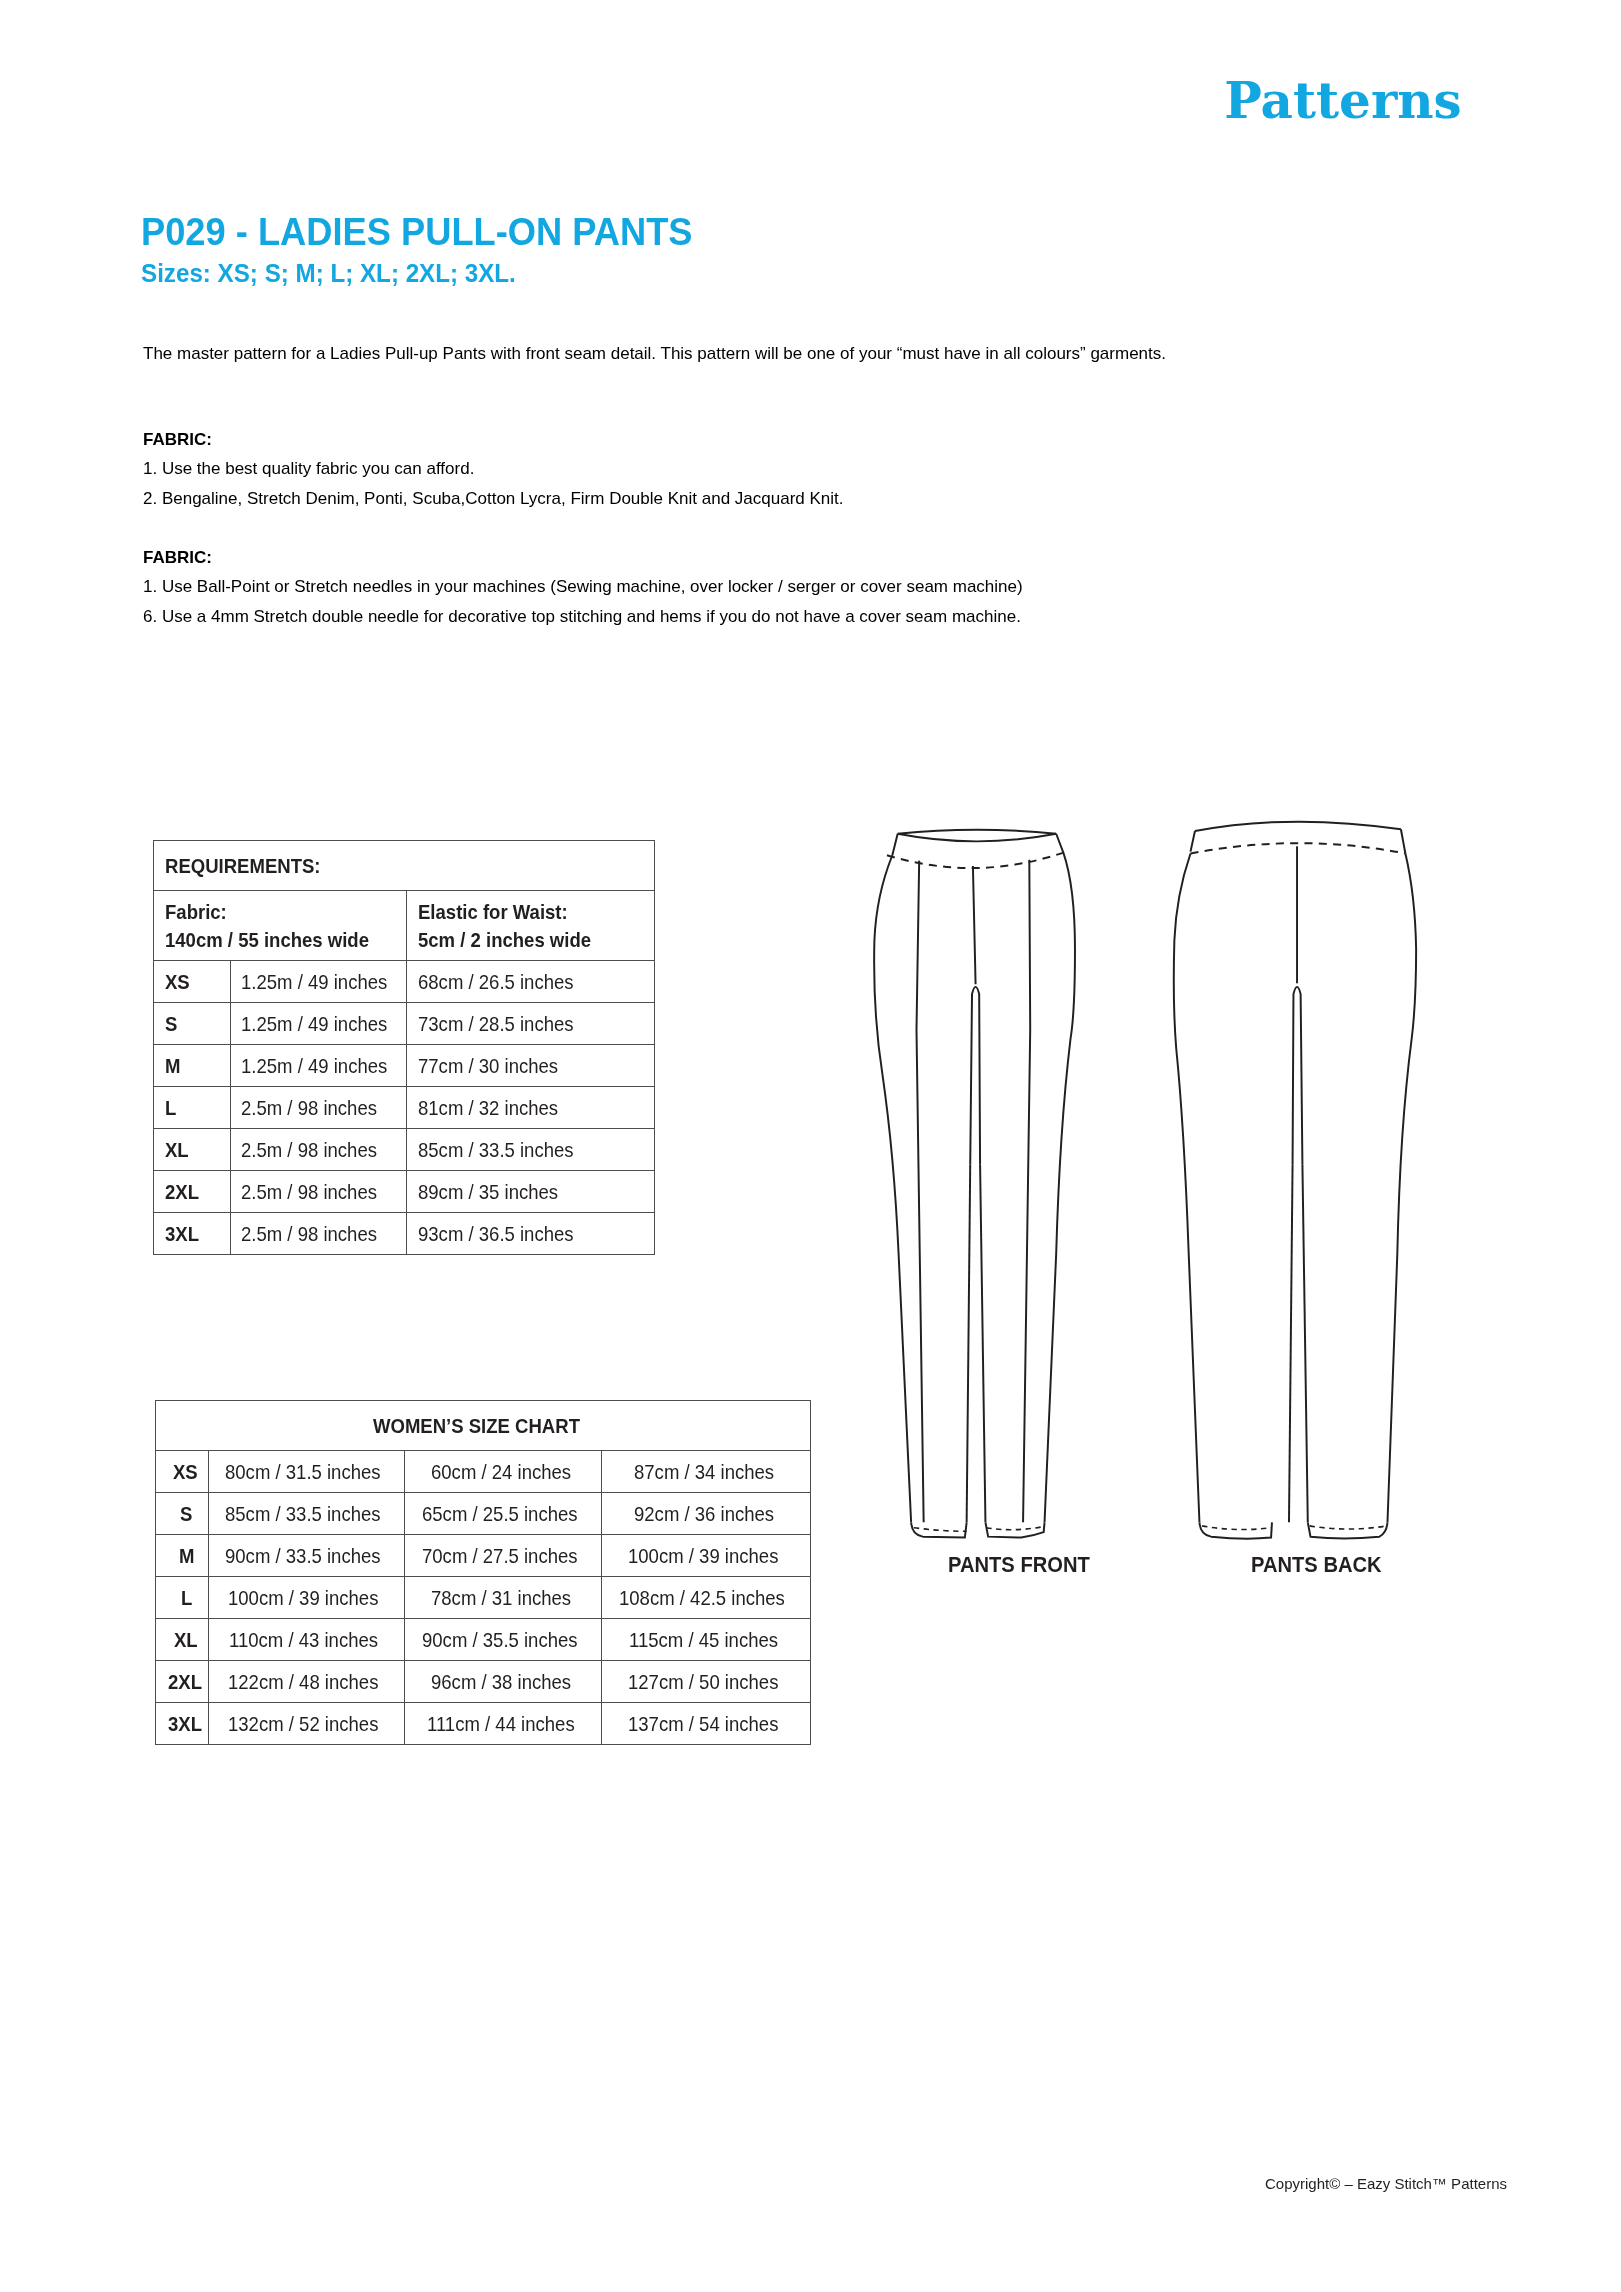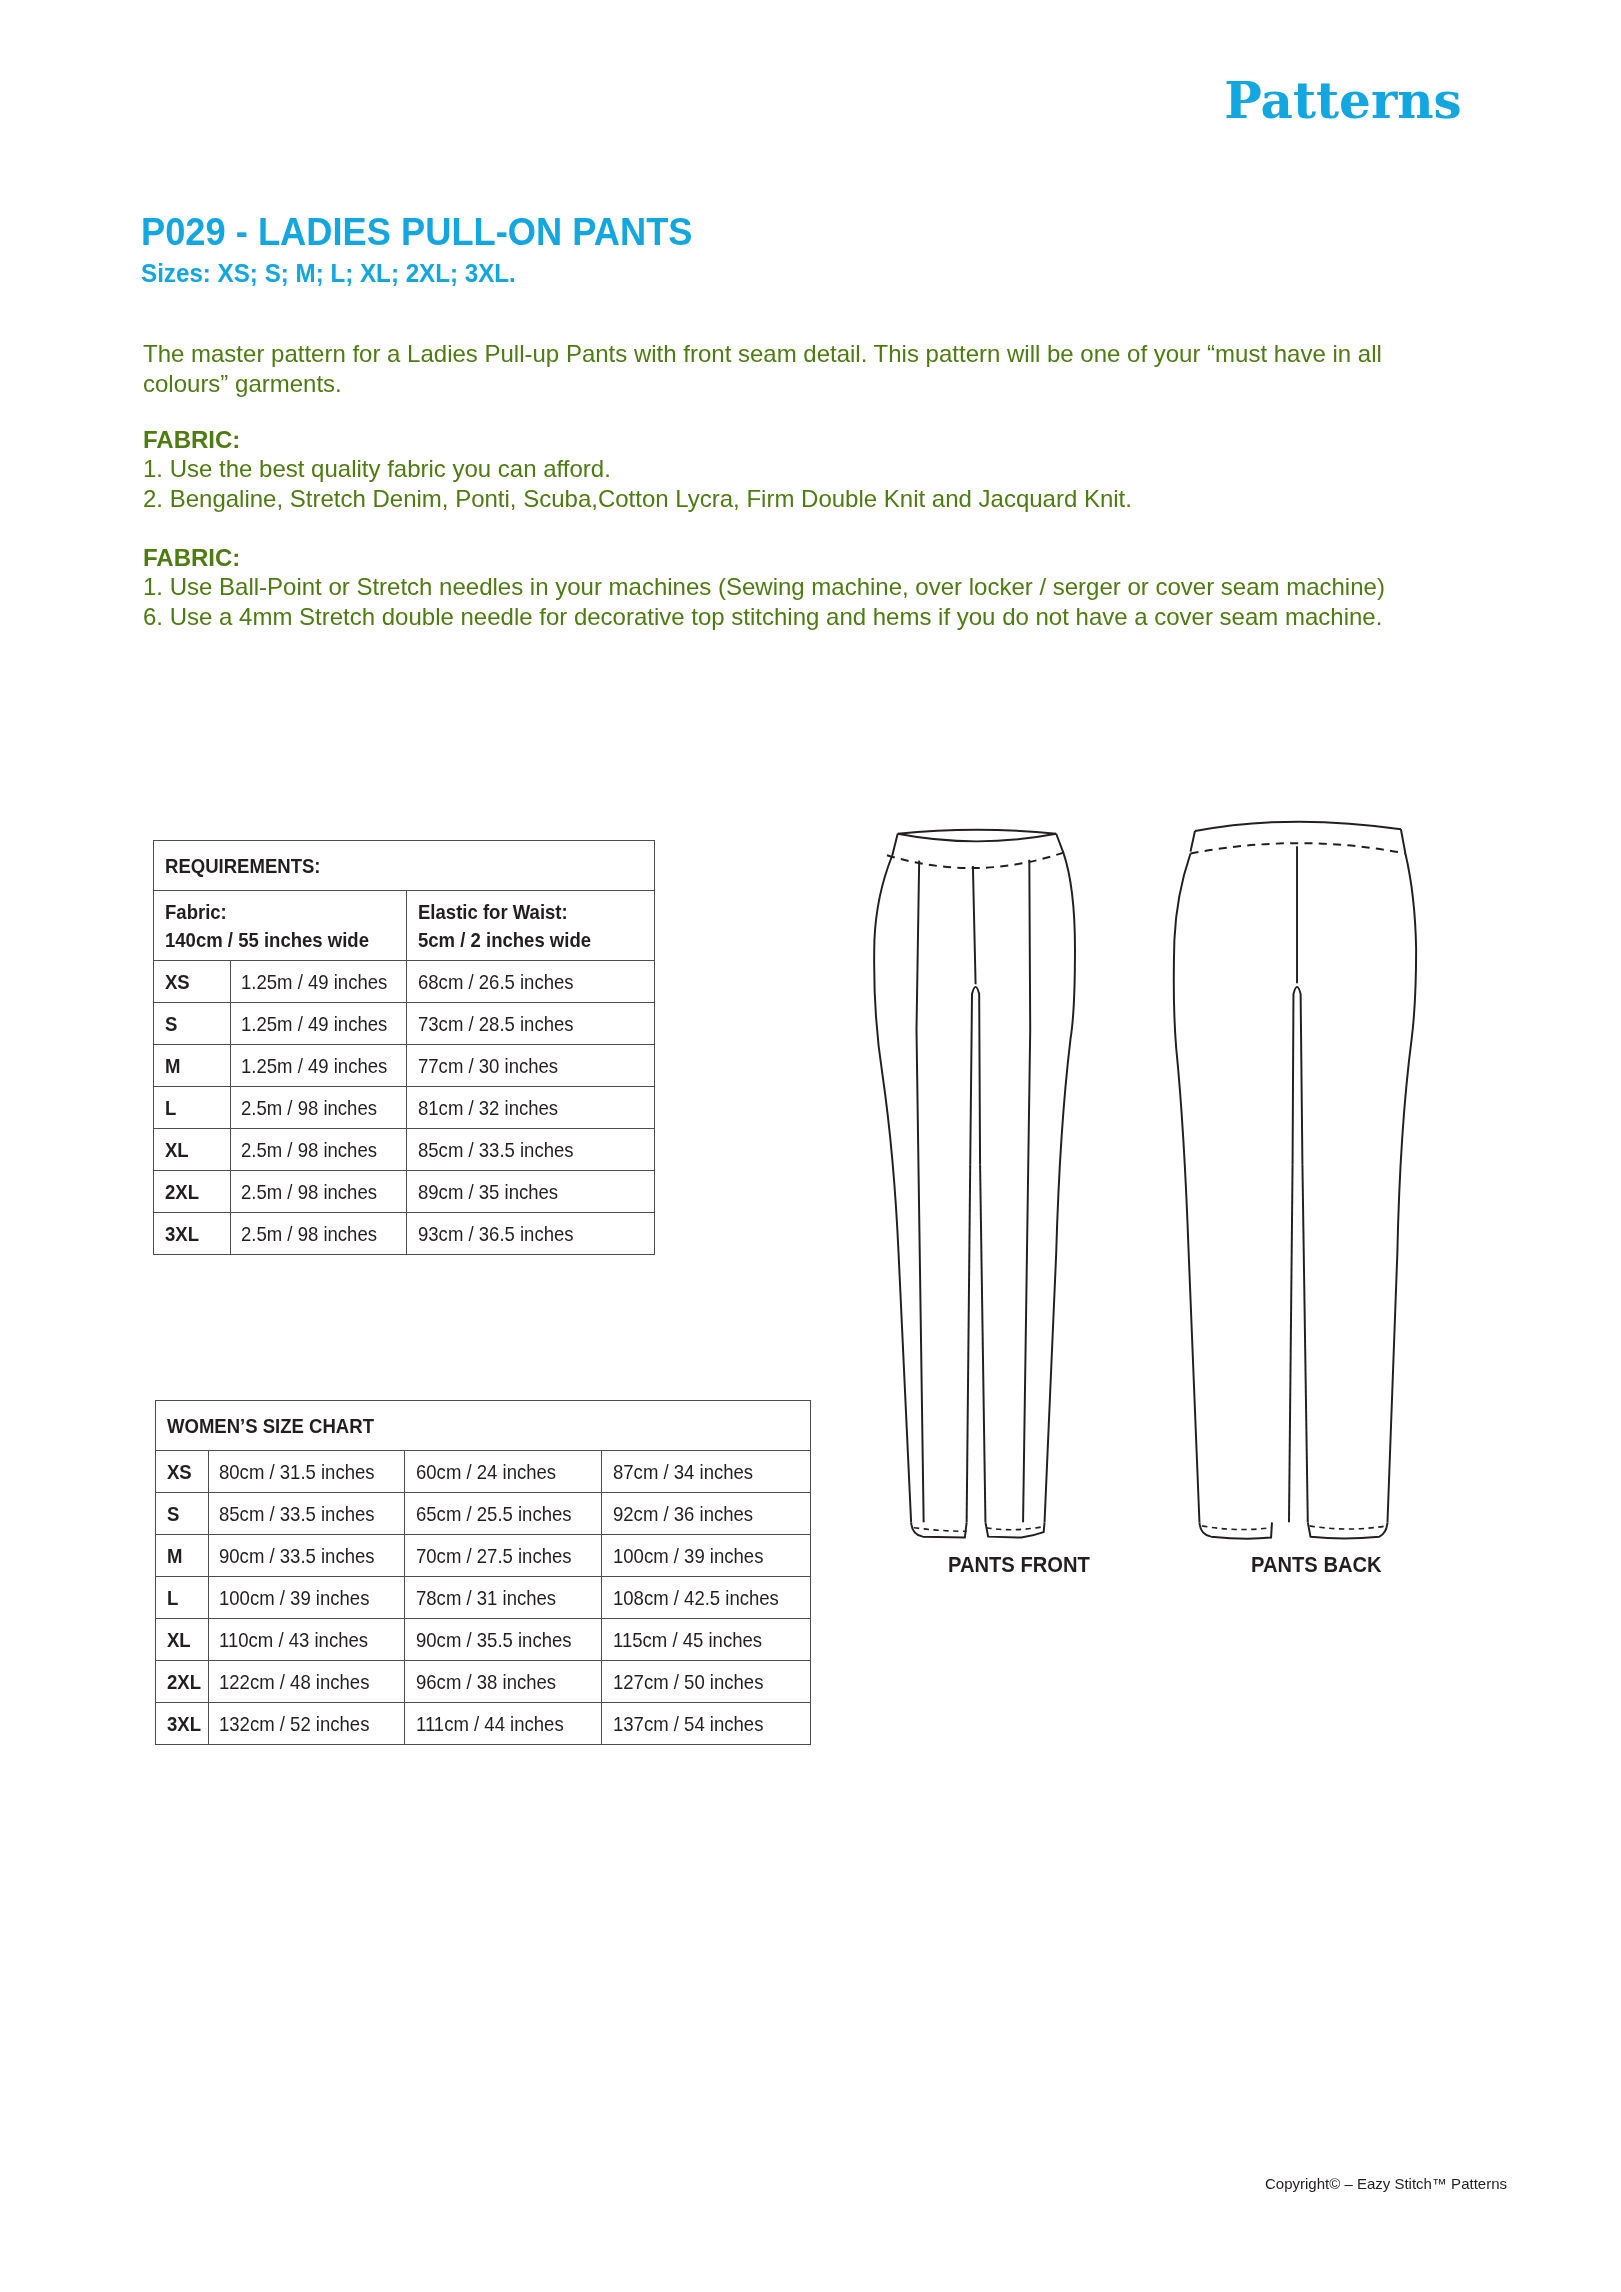--- a/index.html
+++ b/index.html
@@ -6,36 +6,36 @@
     body { width: 1621px; height: 2293px; position: relative; overflow: hidden; font-family: "Liberation Sans", sans-serif; color: #231f20; }
 
     .logo { position: absolute; left: 1146px; top: 82px; width: 394px; text-align: center; color: #12a7e1; font-family: "DejaVu Serif", serif; font-weight: bold; }
     .logo .l1 { font-size: 70px; line-height: 86px; letter-spacing: 0.9px; white-space: nowrap; position: relative; display: inline-block; }
     .logo .tm { position: absolute; right: -19.7px; top: 14.3px; font-family: "Liberation Sans", sans-serif; font-weight: normal; font-size: 13.4px; }
     .logo .l2 { font-size: 50px; line-height: 48px; margin-top: -5.4px; }
 
     .title { position: absolute; left: 141px; top: 208px; color: #12a7e1; font-weight: bold; font-size: 39px; line-height: 47px; white-space: nowrap; transform: scaleX(0.93); transform-origin: left; }
     .sizes { position: absolute; left: 141px; top: 258px; color: #12a7e1; font-weight: bold; font-size: 26px; line-height: 30px; white-space: nowrap; transform: scaleX(0.93); transform-origin: left; }
 
-    .body-text { position: absolute; left: 143px; width: 1343px; font-size: 24px; line-height: 29.6px; color: #4d7c0f; white-space: nowrap; }
+    .body-text { position: absolute; left: 143px; width: 1343px; font-size: 17px; line-height: 29.6px; color: #000000; white-space: nowrap; }
     .intro { top: 339px; white-space: normal; width: 1317px; }
     .h { font-weight: bold; }
 
     table.grid { position: absolute; border-collapse: collapse; font-family: "Liberation Sans", sans-serif; color: #231f20; }
     table.grid td { border: 1.8px solid #4d4d4f; padding: 0 0 0 10.7px; font-size: 20.6px; vertical-align: middle; white-space: nowrap; }
     table.grid td.b { font-weight: bold; }
     .cond { display: inline-block; transform: scaleX(0.9); transform-origin: left; }
 
     #req { left: 153px; top: 840px; width: 502px; }
     #req td { height: 41px; }
     #req tr.top td { height: 49px; }
     #req tr.hd td { height: 69px; line-height: 28px; }
 
     #size { left: 155px; top: 1400px; width: 656px; }
-    #size td { height: 41px; }
+    #size td { height: 41px; text-align: center; }
     #size tr.top td { height: 49px; }
     #size tr.hd td { height: 49px; }
 
     .sketch { position: absolute; left: 860px; top: 806px; width: 618px; height: 779px; }
     .cap { position: absolute; top: 1552px; font-weight: bold; font-size: 22.4px; color: #231f20; white-space: nowrap; transform: scaleX(0.9); transform-origin: left; }
     .cap.front { left: 948px; }
     .cap.back { left: 1251px; }
 
     .copy { position: absolute; left: 1265px; top: 2175px; font-size: 15px; color: #231f20; white-space: nowrap; }
   </style>

